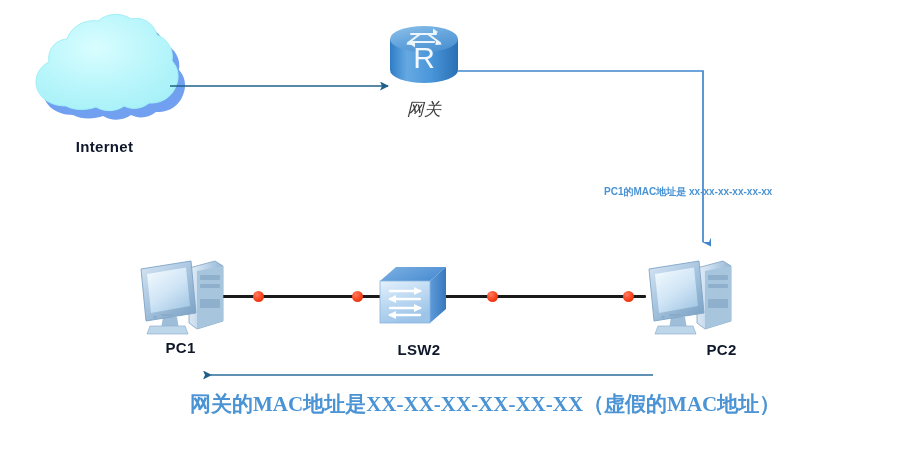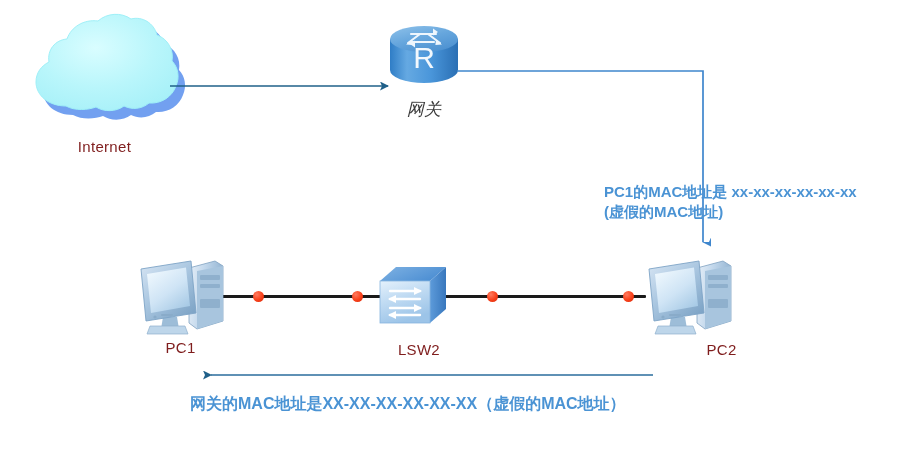--- a/index.html
+++ b/index.html
@@ -14,46 +14,47 @@
     background: #ffffff;
     overflow: hidden;
     font-family: "Liberation Sans", sans-serif;
   }
   .abs { position: absolute; }
 
   
   .dev-label {
     position: absolute;
     text-align: center;
-    color: #7f1d1d;
+    color: #0f172a;
     font-size: 15px;
-    font-weight: 400;
+    font-weight: 700;
     letter-spacing: 0.3px;
     white-space: nowrap;
     font-family: "Liberation Sans", sans-serif;
   }
   .dev-label.cn {
     font-size: 17px;
     font-weight: 400;
     color: #3a3a3a;
     font-style: italic;
   }
 
   
   .annot {
     position: absolute;
     color: #4a93d4;
-    font-size: 15px;
+    font-size: 10px;
     font-weight: 700;
     line-height: 20px;
     white-space: nowrap;
     font-family: "Liberation Sans", sans-serif;
   }
   .annot-bottom {
-    font-size: 16px;
+    font-size: 21px;
+    font-family: Liberation Serif, serif;
   }
 
   
   .ether {
     position: absolute;
     background: #1a1a1a;
     height: 3px;
     border-radius: 1px;
   }
   .reddot {
@@ -177,21 +178,20 @@
     <defs>
       <marker id="arrHeadD" markerWidth="9" markerHeight="9" refX="4.5" refY="8" orient="auto" markerUnits="userSpaceOnUse">
         <path d="M0,0 L9,0 L4.5,9 L4.5,2 Z" fill="#3f86cd"></path>
       </marker>
     </defs>
     <path d="M2,11 L248,11 L248,182" stroke="#3f86cd" stroke-width="1.7" fill="none" marker-end="url(#arrHeadD)"></path>
   </svg>
 
   <div class="annot" style="left:604px; top:182px;">
     <div>PC1的MAC地址是 xx-xx-xx-xx-xx-xx</div>
-    <div>(虚假的MAC地址)</div>
   </div>
 
   <div class="ether" style="left:218px; top:295px; width:428px;"></div>
 
   <div class="reddot" style="left:253px; top:291px;"></div>
   <div class="reddot" style="left:352px; top:291px;"></div>
   <div class="reddot" style="left:487px; top:291px;"></div>
   <div class="reddot" style="left:623px; top:291px;"></div>
 
   <div class="pc-wrap" style="left:133px; top:255px;">

